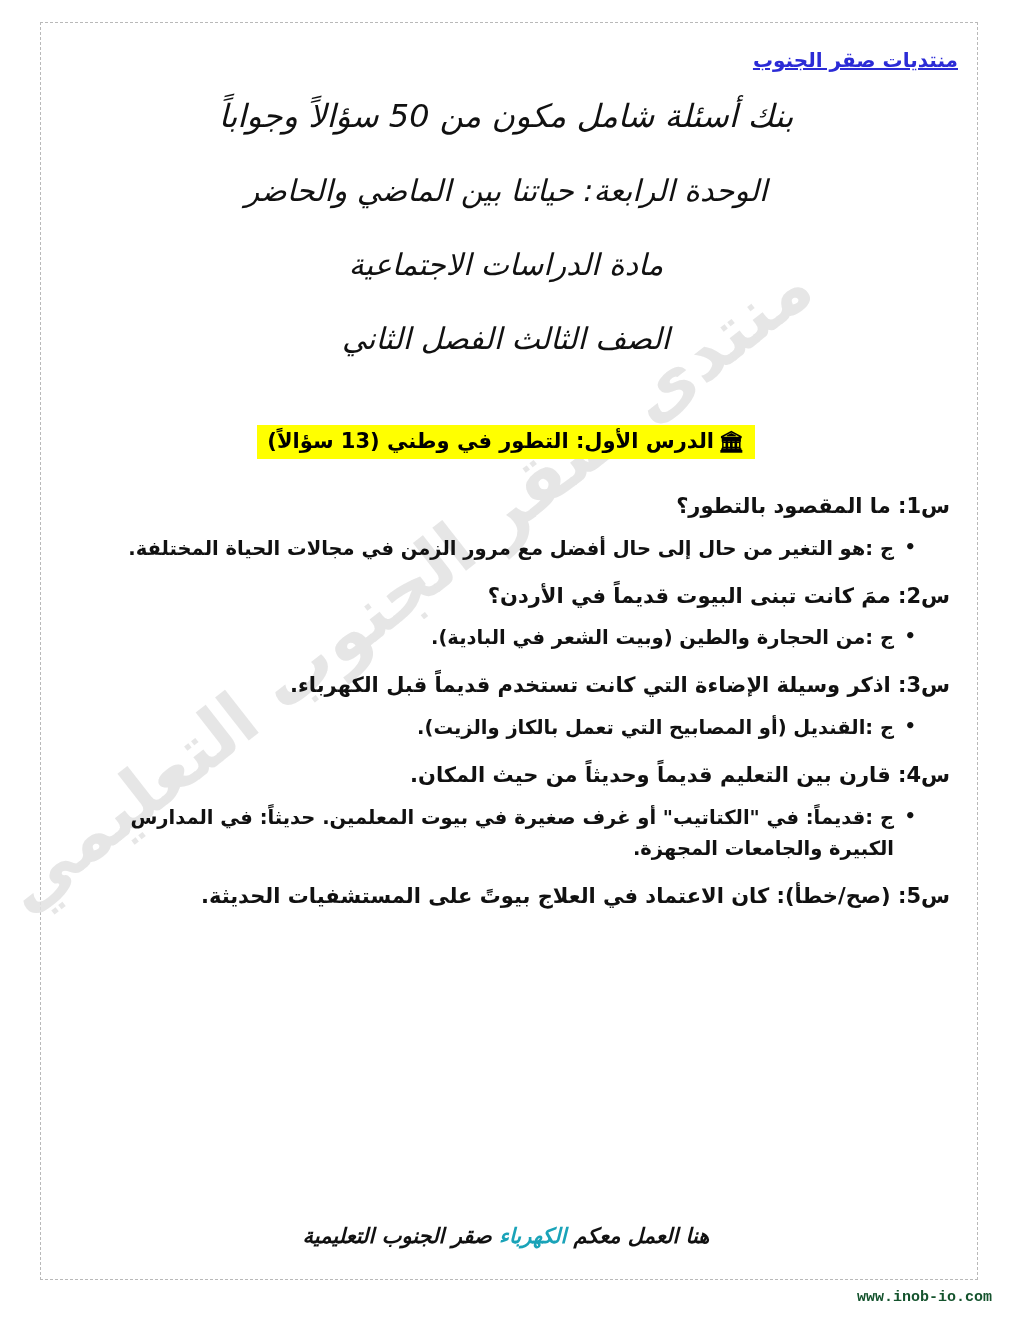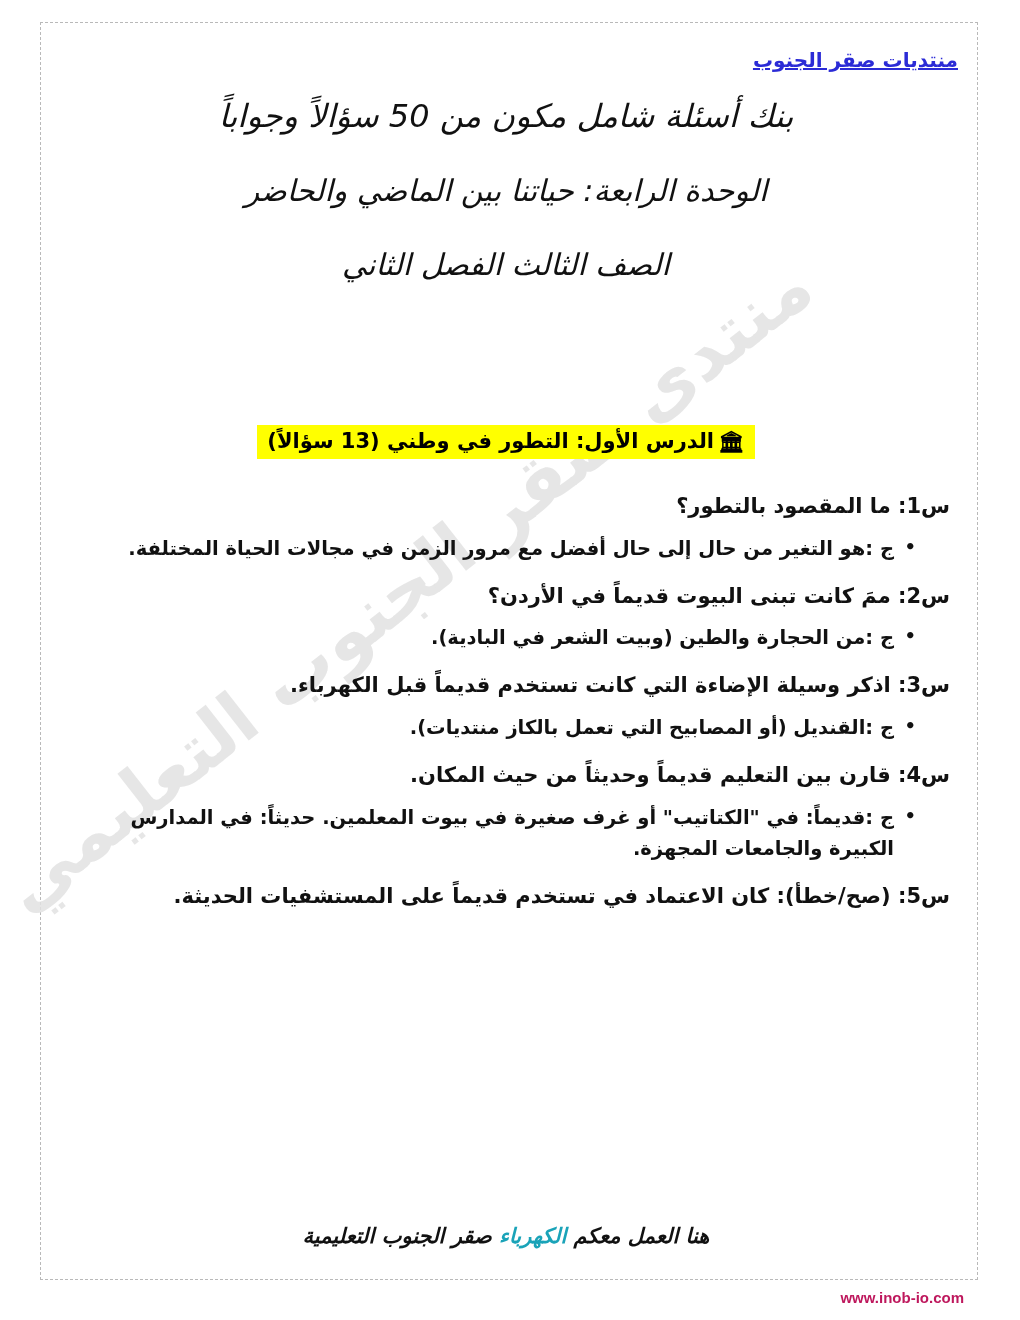--- a/index.html
+++ b/index.html
@@ -167,43 +167,44 @@
     font-style: italic;
     color: #111;
     letter-spacing: 1px;
   }
   .footer-line .hl {
     color: #1aa3b8;
   }
 
   .site-url {
     position: absolute;
-    right: 48px;
+    right: 20px;
     bottom: 14px;
     font-size: 15px;
     font-weight: bold;
-    color: #be185d;
+    color: #14532d;
     direction: ltr;
-    font-family: Liberation Sans, sans-serif;
+    font-family: Liberation Mono, monospace;
   }
 </style>
 </head>
 <body>
 
 <div class="page">
 
   <div class="doc-frame"></div>
 
   <a class="forum-link" href="#">منتديات صقر الجنوب</a>
 
   <div class="watermark">منتدى صقر الجنوب التعليمي</div>
 
   <div class="titles">
     <div class="title-line t1">بنك أسئلة شامل مكون من 50 سؤالاً وجواباً</div>
     <div class="title-line t2">الوحدة الرابعة: حياتنا بين الماضي والحاضر</div>
+    <div class="title-line t3">مادة الدراسات الاجتماعية</div>
     <div class="title-line t4">الصف الثالث الفصل الثاني</div>
   </div>
 
   <div class="lesson-heading-wrap">
     <span class="lesson-heading">
       <span class="bank-icon">🏛</span><span>الدرس الأول: التطور في وطني (13 سؤالاً)</span>
     </span>
   </div>
 
   <div class="qa-block">
@@ -213,29 +214,29 @@
       <li class="answer">ج :هو التغير من حال إلى حال أفضل مع مرور الزمن في مجالات الحياة المختلفة.</li>
     </ul>
 
     <p class="question">س2: ممَ كانت تبنى البيوت قديماً في الأردن؟</p>
     <ul class="answer-list">
       <li class="answer">ج :من الحجارة والطين (وبيت الشعر في البادية).</li>
     </ul>
 
     <p class="question">س3: اذكر وسيلة الإضاءة التي كانت تستخدم قديماً قبل الكهرباء.</p>
     <ul class="answer-list">
-      <li class="answer">ج :القنديل (أو المصابيح التي تعمل بالكاز منتديات).</li>
+      <li class="answer">ج :القنديل (أو المصابيح التي تعمل بالكاز والزيت).</li>
     </ul>
 
     <p class="question">س4: قارن بين التعليم قديماً وحديثاً من حيث المكان.</p>
     <ul class="answer-list">
       <li class="answer">ج :قديماً: في "الكتاتيب" أو غرف صغيرة في بيوت المعلمين. حديثاً: في المدارس الكبيرة والجامعات المجهزة.</li>
     </ul>
 
-    <p class="question">س5: (صح/خطأ): كان الاعتماد في تستخدم قديماً على المستشفيات الحديثة.</p>
+    <p class="question">س5: (صح/خطأ): كان الاعتماد في العلاج بيوتً على المستشفيات الحديثة.</p>
 
   </div>
 
   <div class="footer-line">
     <span>هنا العمل معكم</span>
     <span class="hl">الكهرباء</span>
     <span>صقر الجنوب التعليمية</span>
   </div>
 
   <div class="site-url">www.inob-io.com</div>

